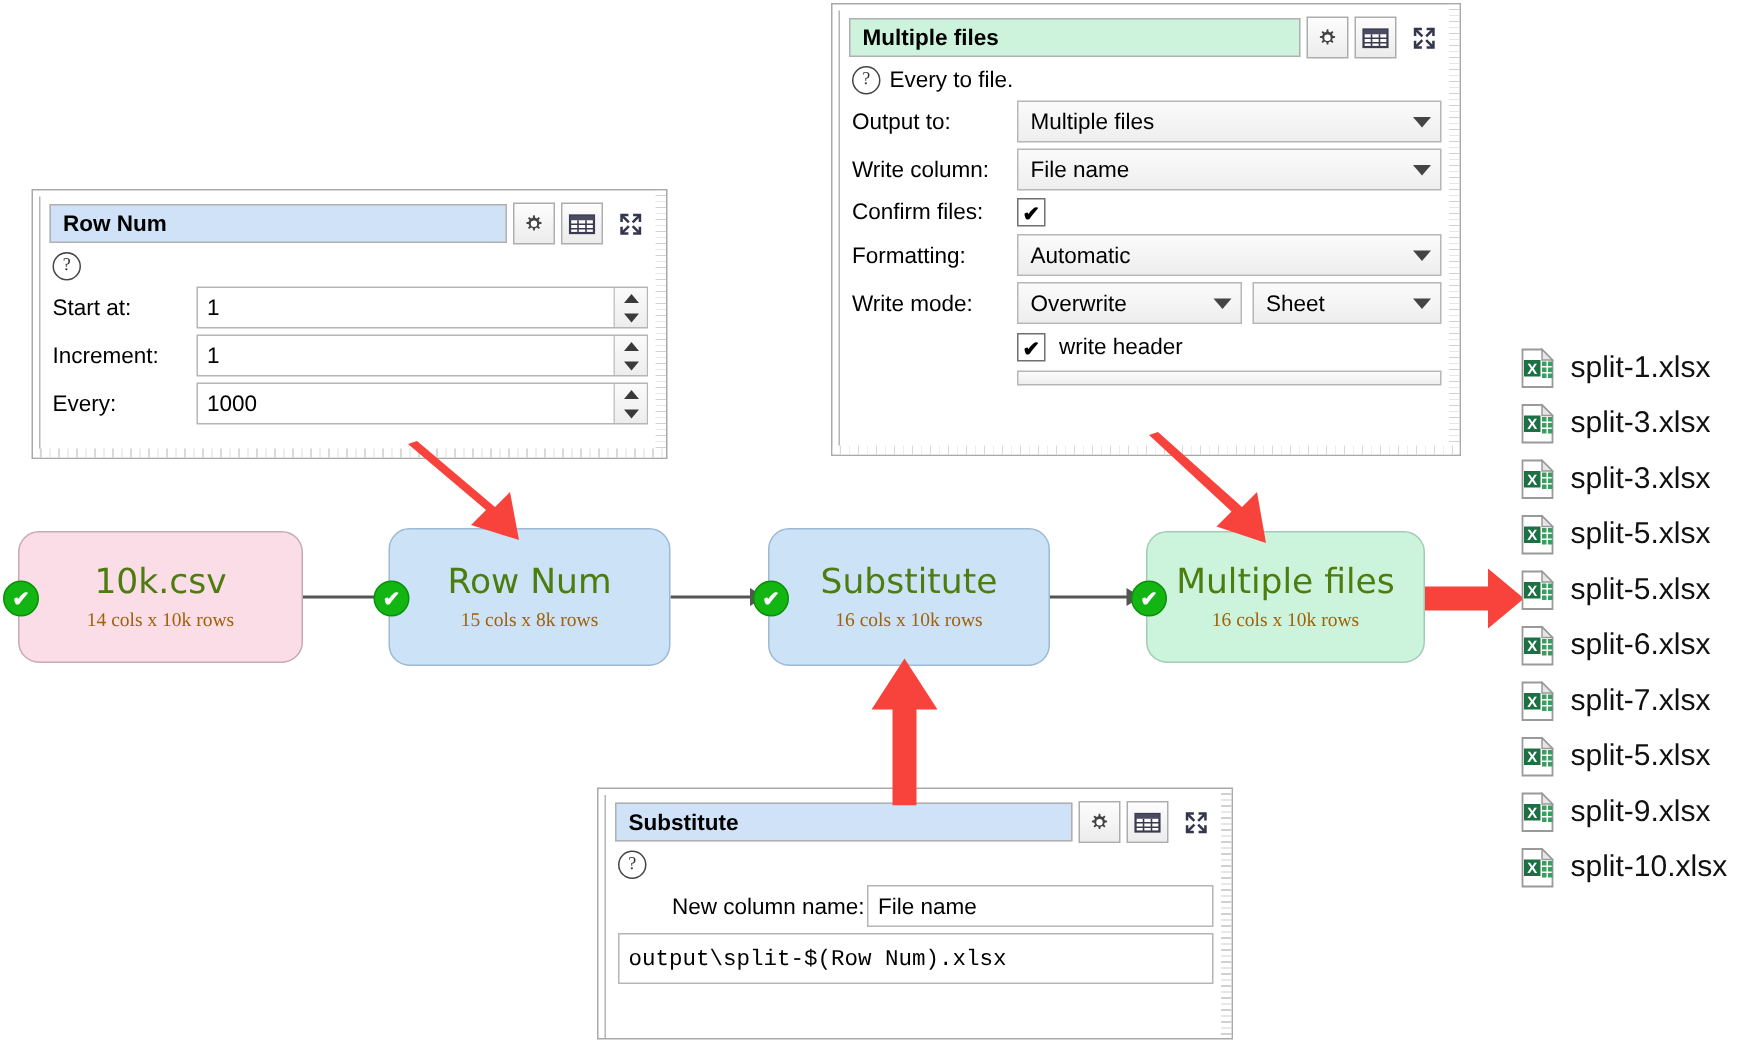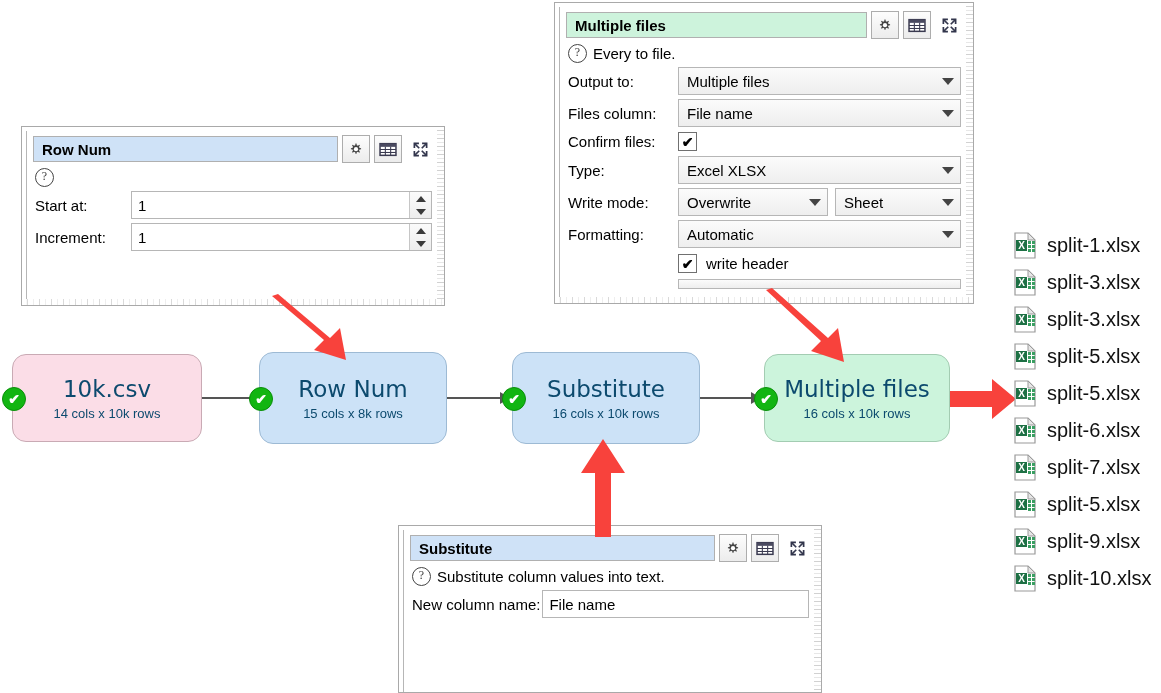--- a/index.html
+++ b/index.html
@@ -144,27 +144,27 @@
     position:absolute;
     border-radius:14px;
     box-sizing:border-box;
     border:1px solid #9b9b9b;
     display:flex;flex-direction:column;align-items:center;justify-content:center;
   }
   .node-pink{background:#fbdde7;border-color:#c9aab4;}
   .node-blue{background:#cce2f7;border-color:#9dbad4;}
   .node-green{background:#ccf4dc;border-color:#a3ccb2;}
   .node-title{
-    font-size:23px;color:#0c4a6e;
+    font-size:23px;color:#4d7c0f;
     font-family:"DejaVu Sans", sans-serif;
     margin-bottom:4px;
   }
   .node-sub{
-    font-size:13px;color:#0c4a6e;
-    font-family:Liberation Sans, sans-serif;
+    font-size:13px;color:#a16207;
+    font-family:Liberation Serif, serif;
   }
   .badge{
     position:absolute;left:-11px;top:50%;margin-top:-11px;
     width:22px;height:22px;border-radius:50%;
     background:#12b512;border:1px solid #0a8f0a;
     display:flex;align-items:center;justify-content:center;
     color:#fff;font-size:14px;font-weight:bold;line-height:1;
   }
   .node.pinkpos .badge{left:-11px;}
 
@@ -264,20 +264,34 @@
           <div>
               <i class="up"></i>
             </div>
             <div>
               <i class="dn"></i>
             </div>
         </span>
       </span>
     </div>
 
+    <div class="frow">
+      <span class="flabel" style="width:96px">Every:</span>
+      <span class="fctrl">
+        <span class="ctl-input" style="display:block">1000</span>
+        <span class="spin">
+          <div>
+              <i class="up"></i>
+            </div>
+            <div>
+              <i class="dn"></i>
+            </div>
+        </span>
+      </span>
+    </div>
   </div>
   <div class="torn-right"></div>
   <div class="torn-bottom"></div>
 </div>
 
 <div class="panel" style="left:554px; top:2px; width:420px; height:302px;">
   <div class="inner">
     <div class="titlerow">
       <div class="title-field title-green">Multiple files</div>
       <div class="tbtn">
@@ -304,56 +318,49 @@
 
     <div class="frow">
       <span class="flabel" style="width:110px">Output to:</span>
       <span class="fctrl">
         <span class="ctl-combo" style="display:block">Multiple files</span>
         <i class="caret"></i>
       </span>
     </div>
 
     <div class="frow">
-      <span class="flabel" style="width:110px">Files column:</span>
+      <span class="flabel" style="width:110px">Write column:</span>
       <span class="fctrl">
         <span class="ctl-combo" style="display:block">File name</span>
         <i class="caret"></i>
       </span>
     </div>
 
     <div class="frow" style="padding-top:3px;padding-bottom:3px;">
       <span class="flabel" style="width:110px">Confirm files:</span>
       <span class="cbox">✔</span>
     </div>
 
-    <div class="frow">
-      <span class="flabel" style="width:110px">Type:</span>
-      <span class="fctrl">
-        <span class="ctl-combo" style="display:block">Excel XLSX</span>
+
+    <div class="frow">
+      <span class="flabel" style="width:110px">Formatting:</span>
+      <span class="fctrl">
+        <span class="ctl-combo" style="display:block">Automatic</span>
         <i class="caret"></i>
       </span>
     </div>
 
     <div class="frow">
       <span class="flabel" style="width:110px">Write mode:</span>
       <span class="fctrl" style="flex:0 0 150px;margin-right:7px;">
         <span class="ctl-combo" style="display:block">Overwrite</span>
         <i class="caret"></i>
       </span>
       <span class="fctrl">
         <span class="ctl-combo" style="display:block">Sheet</span>
-        <i class="caret"></i>
-      </span>
-    </div>
-
-    <div class="frow">
-      <span class="flabel" style="width:110px">Formatting:</span>
-      <span class="fctrl">
-        <span class="ctl-combo" style="display:block">Automatic</span>
         <i class="caret"></i>
       </span>
     </div>
 
     <div class="frow" style="padding-top:4px;">
       <span class="flabel" style="width:110px"></span>
       <span class="cbox">✔</span>
       <span style="margin-left:9px">write header</span>
     </div>
 
@@ -384,31 +391,35 @@
       </div>
       <div class="tbtn flat">
         <svg width="21" height="19" viewBox="0 0 18 18">
             <use href="#g-expand"></use>
           </svg>
       </div>
     </div>
 
     <div class="helprow">
       <span class="qicon">?</span>
-      <span>Substitute column values into text.</span>
-    </div>
-
-    <div class="frow">
-      <span class="flabel" style="width:auto;margin-right:2px;">New column name:</span>
+    </div>
+
+    <div class="frow">
+      <span class="flabel" style="width:auto;margin-right:2px;margin-left:36px;">New column name:</span>
       <span class="fctrl">
         <span class="ctl-input" style="display:block">File name</span>
       </span>
     </div>
 
 
+    <div class="frow" style="padding-top:2px;">
+      <span class="fctrl">
+        <span class="ctl-input mono" style="display:block;height:34px;line-height:33px;">output\split-$(Row Num).xlsx</span>
+      </span>
+    </div>
   </div>
   <div class="torn-right"></div>
 </div>
 
 <div class="conn" style="left:202px; top:397px; width:60px;"></div>
 <div class="conn" style="left:447px; top:397px; width:62px;"></div>
 <div class="conn" style="left:700px; top:397px; width:60px;"></div>
 
 <div class="node node-pink pinkpos" style="left:12px; top:354px; width:190px; height:88px;">
   <div class="badge">✔</div>

